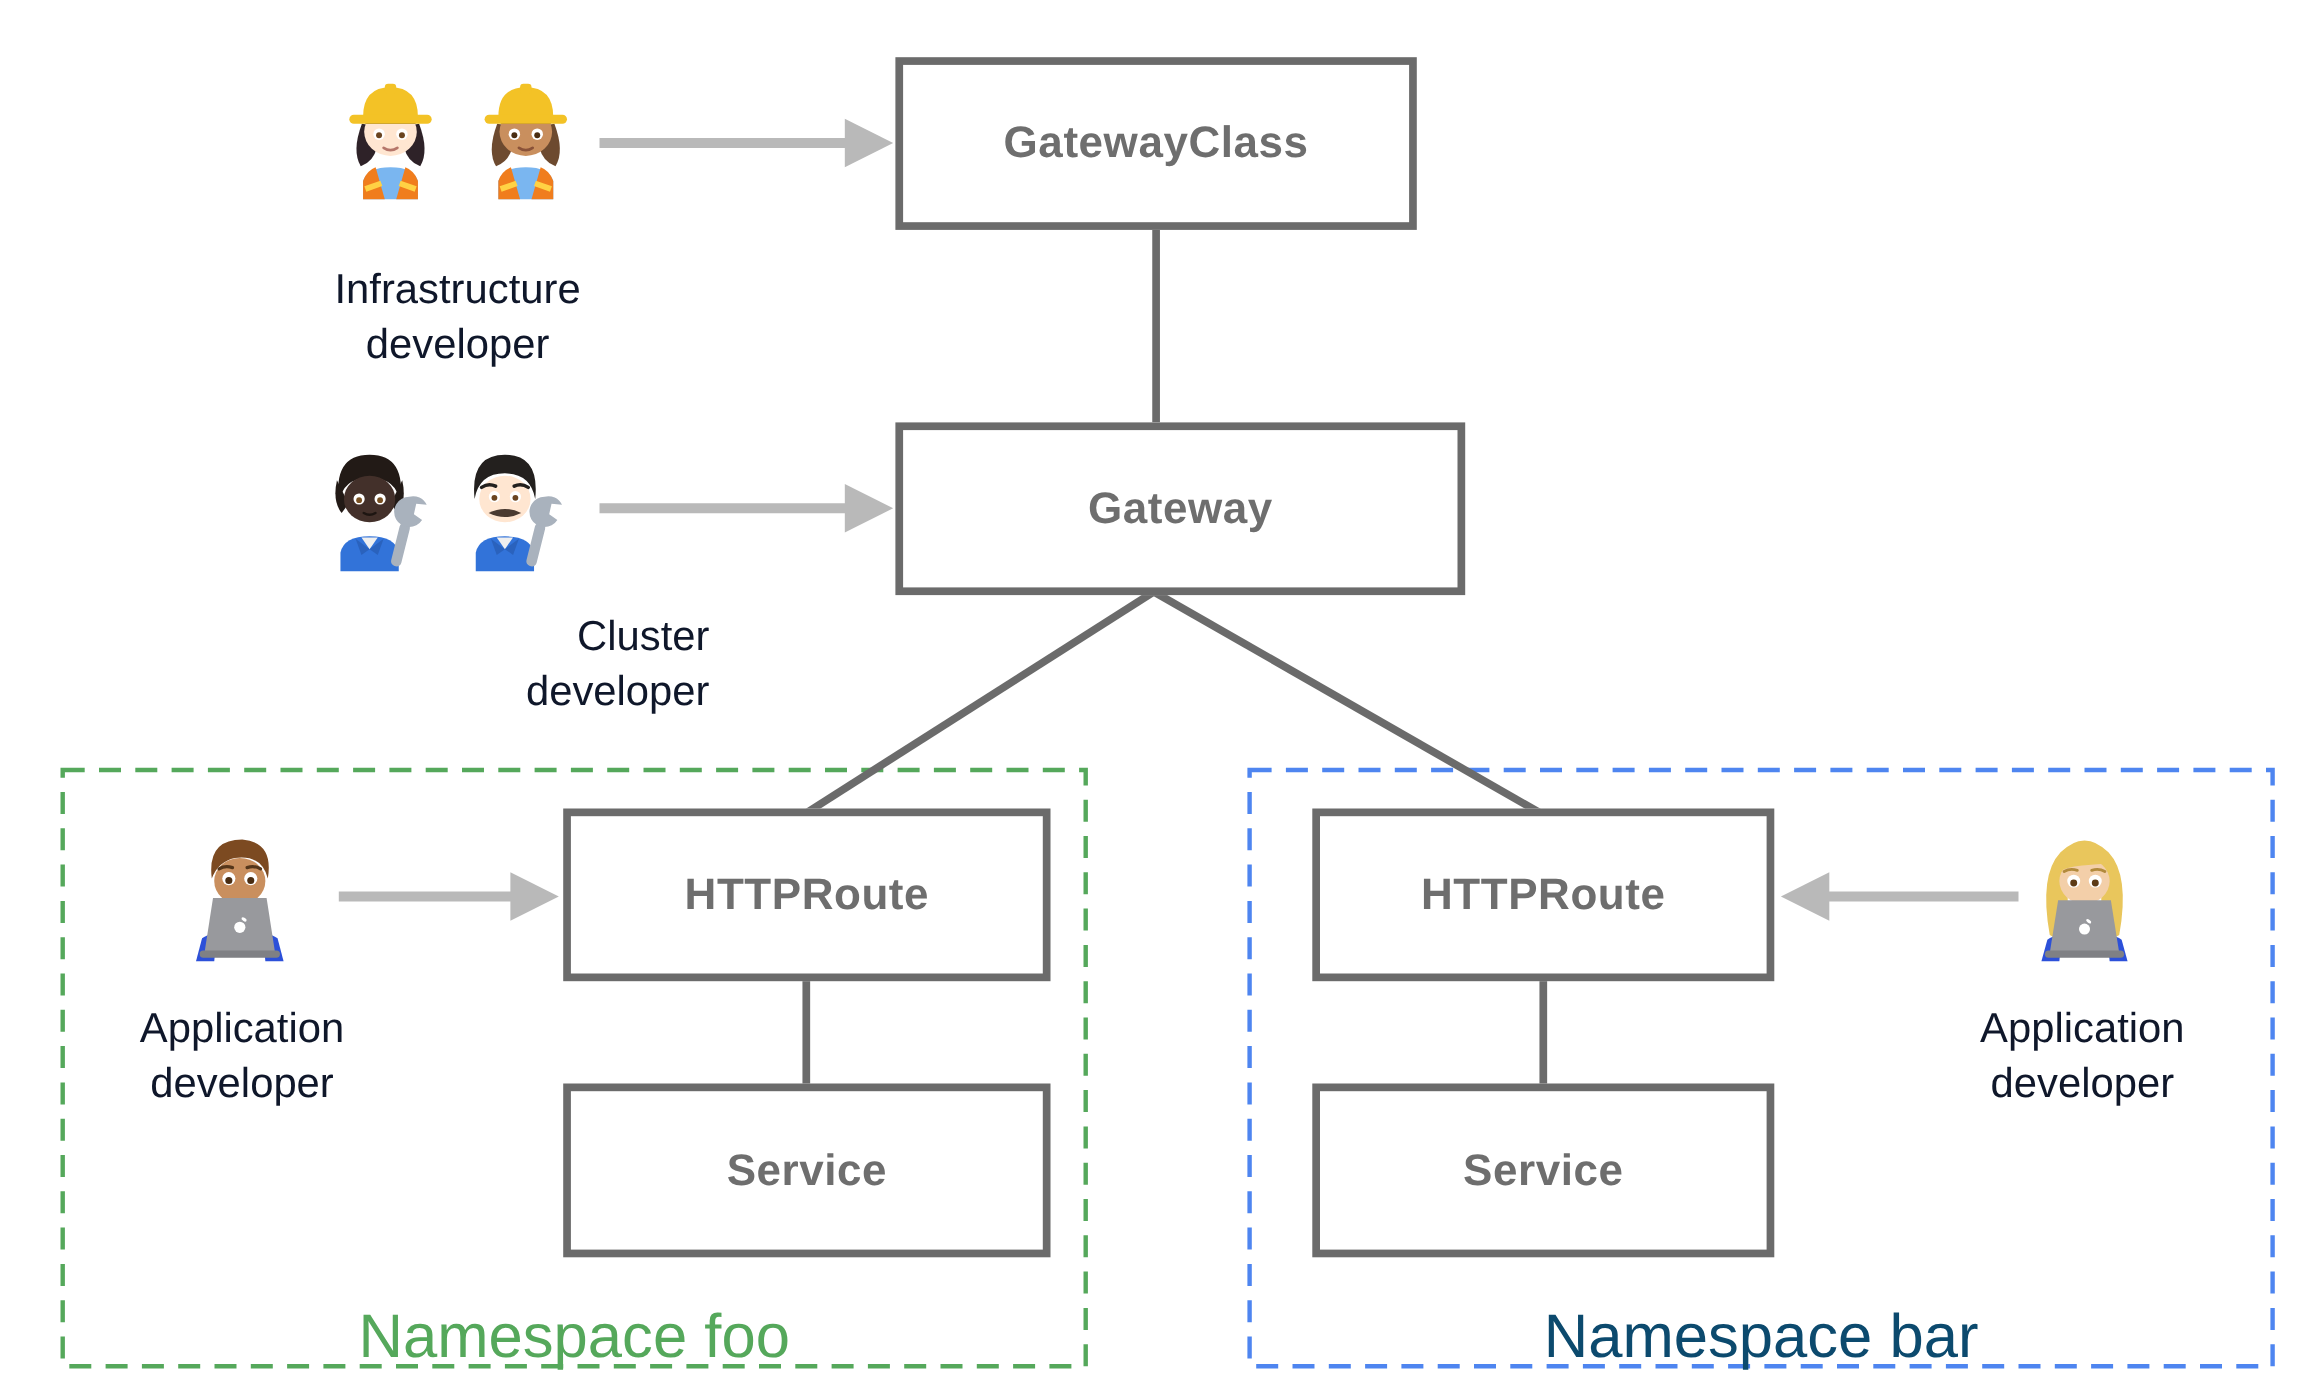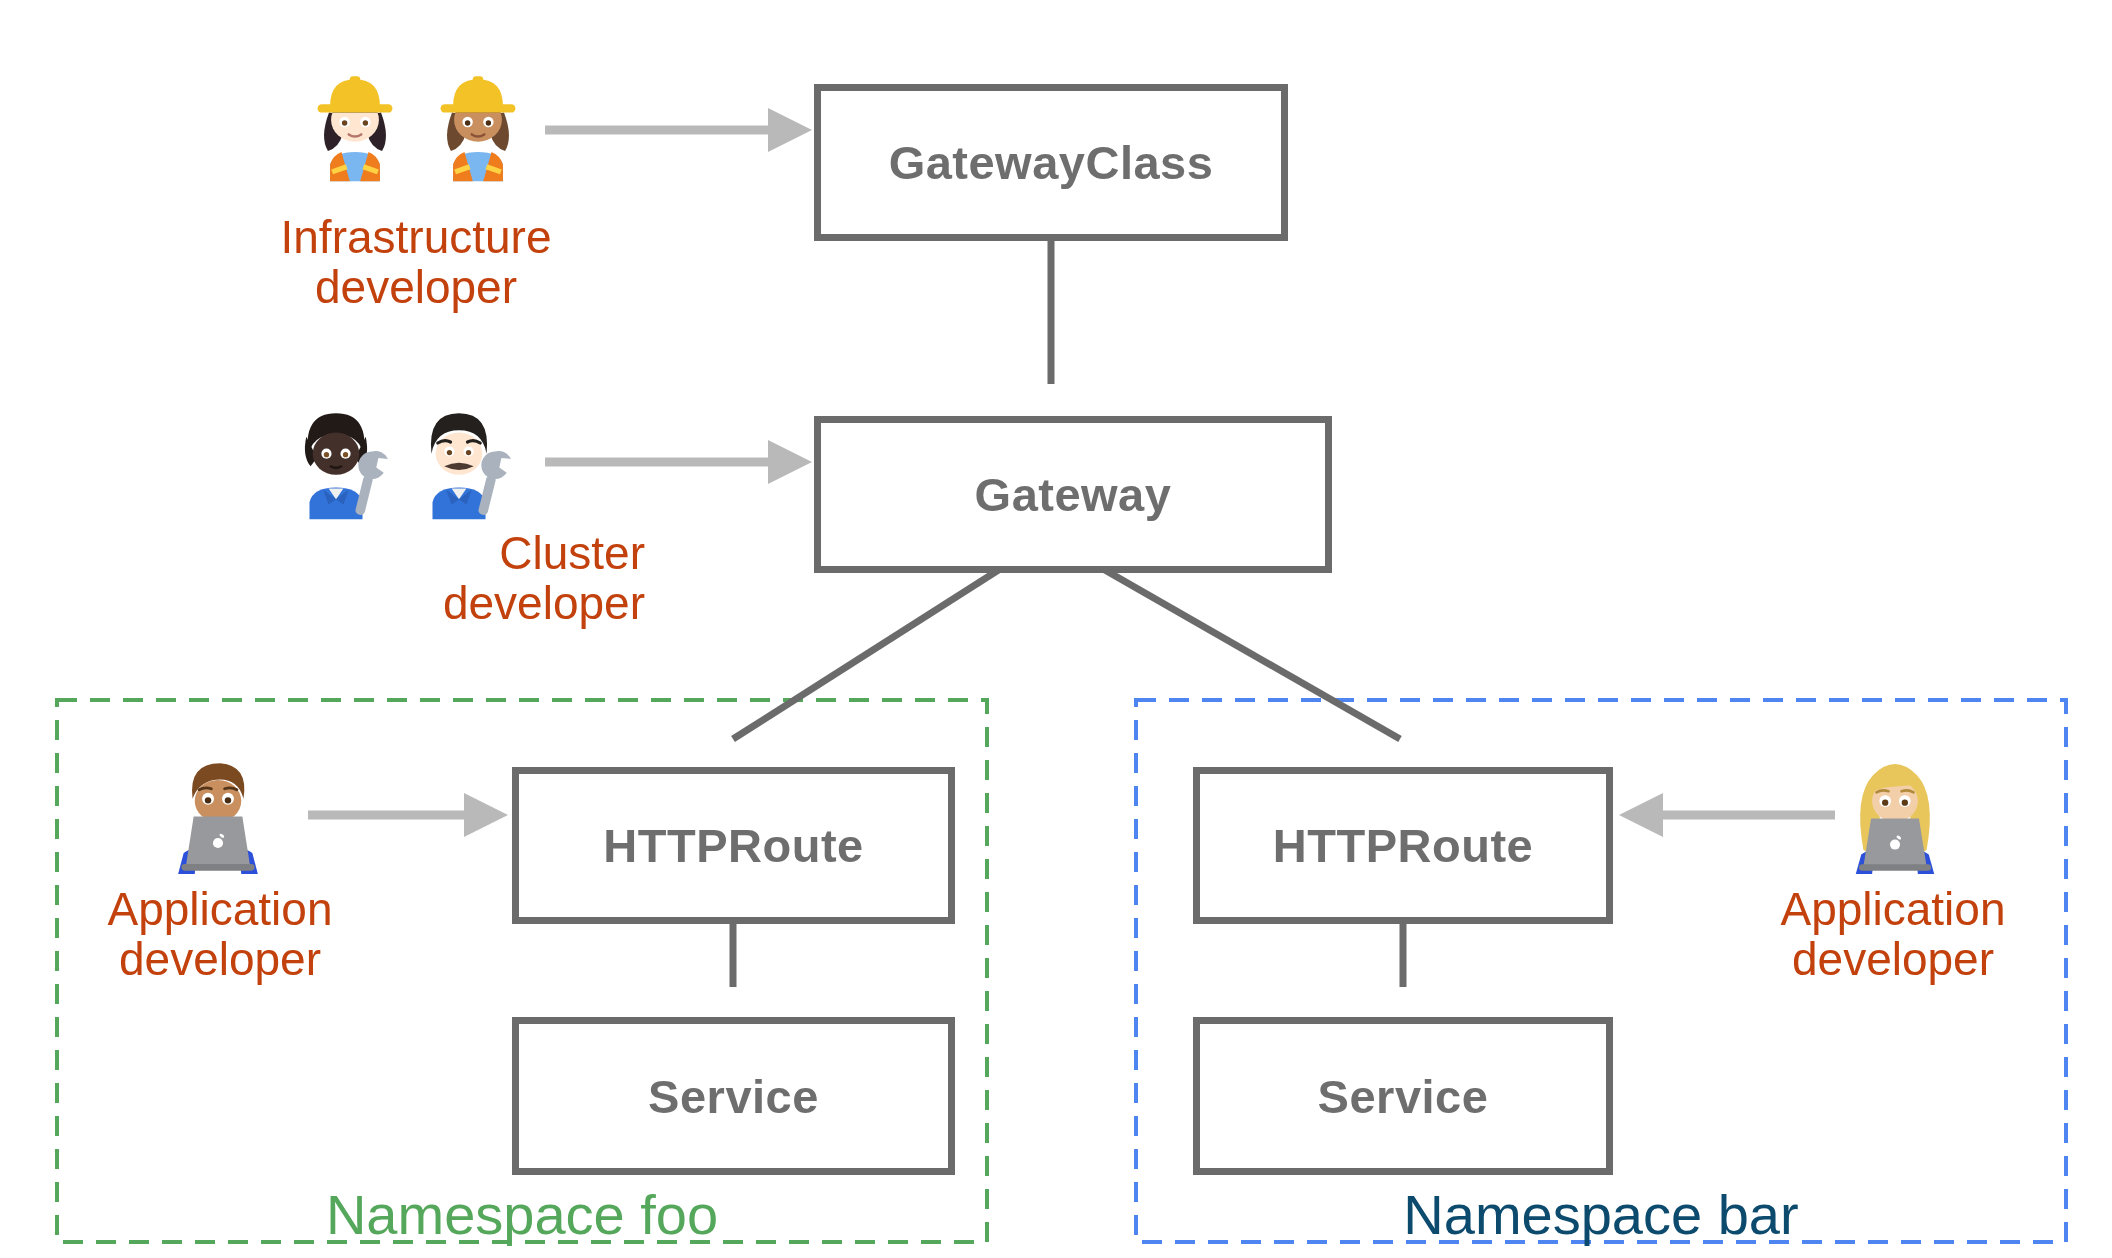--- a/index.html
+++ b/index.html
@@ -10,34 +10,33 @@
     font-family:"Liberation Sans", sans-serif;
     overflow:hidden;
   }
   .overlay{position:absolute;left:0;top:0;z-index:1;pointer-events:none;}
   .node{
     position:absolute;z-index:3;
     box-sizing:border-box;
     border:7px solid #6b6b6b;
     background:#ffffff;
     display:flex;align-items:center;justify-content:center;
-    font-weight:bold;font-size:47px;color:#6e6e6e;
+    font-weight:bold;font-size:40px;color:#6e6e6e;
     letter-spacing:0.5px;
-    margin-top:32px;
   }
   .node-gatewayclass{left:814px;top:52px;width:474px;height:157px;}
   .node-gateway{left:814px;top:384px;width:518px;height:157px;}
   .node-httproute-foo{left:512px;top:735px;width:443px;height:157px;}
   .node-service-foo{left:512px;top:985px;width:443px;height:158px;}
   .node-httproute-bar{left:1193px;top:735px;width:420px;height:157px;}
   .node-service-bar{left:1193px;top:985px;width:420px;height:158px;}
   .persona-label{
     position:absolute;z-index:3;
     text-align:center;
-    font-size:46px;line-height:50px;color:#c2410c;
+    font-size:38px;line-height:50px;color:#0f172a;margin-top:26px;
   }
   .label-infra{left:166px;top:212px;width:500px;}
   .label-cluster{left:145px;top:528px;width:500px;text-align:right;}
   .label-appdev-foo{left:0px;top:884px;width:440px;}
   .label-appdev-bar{left:1673px;top:884px;width:440px;}
   .ns-label{
     position:absolute;z-index:3;
     text-align:center;font-weight:normal;font-size:56px;
   }
   .ns-label-foo{left:57px;top:1182px;width:930px;color:#55a85b;}

